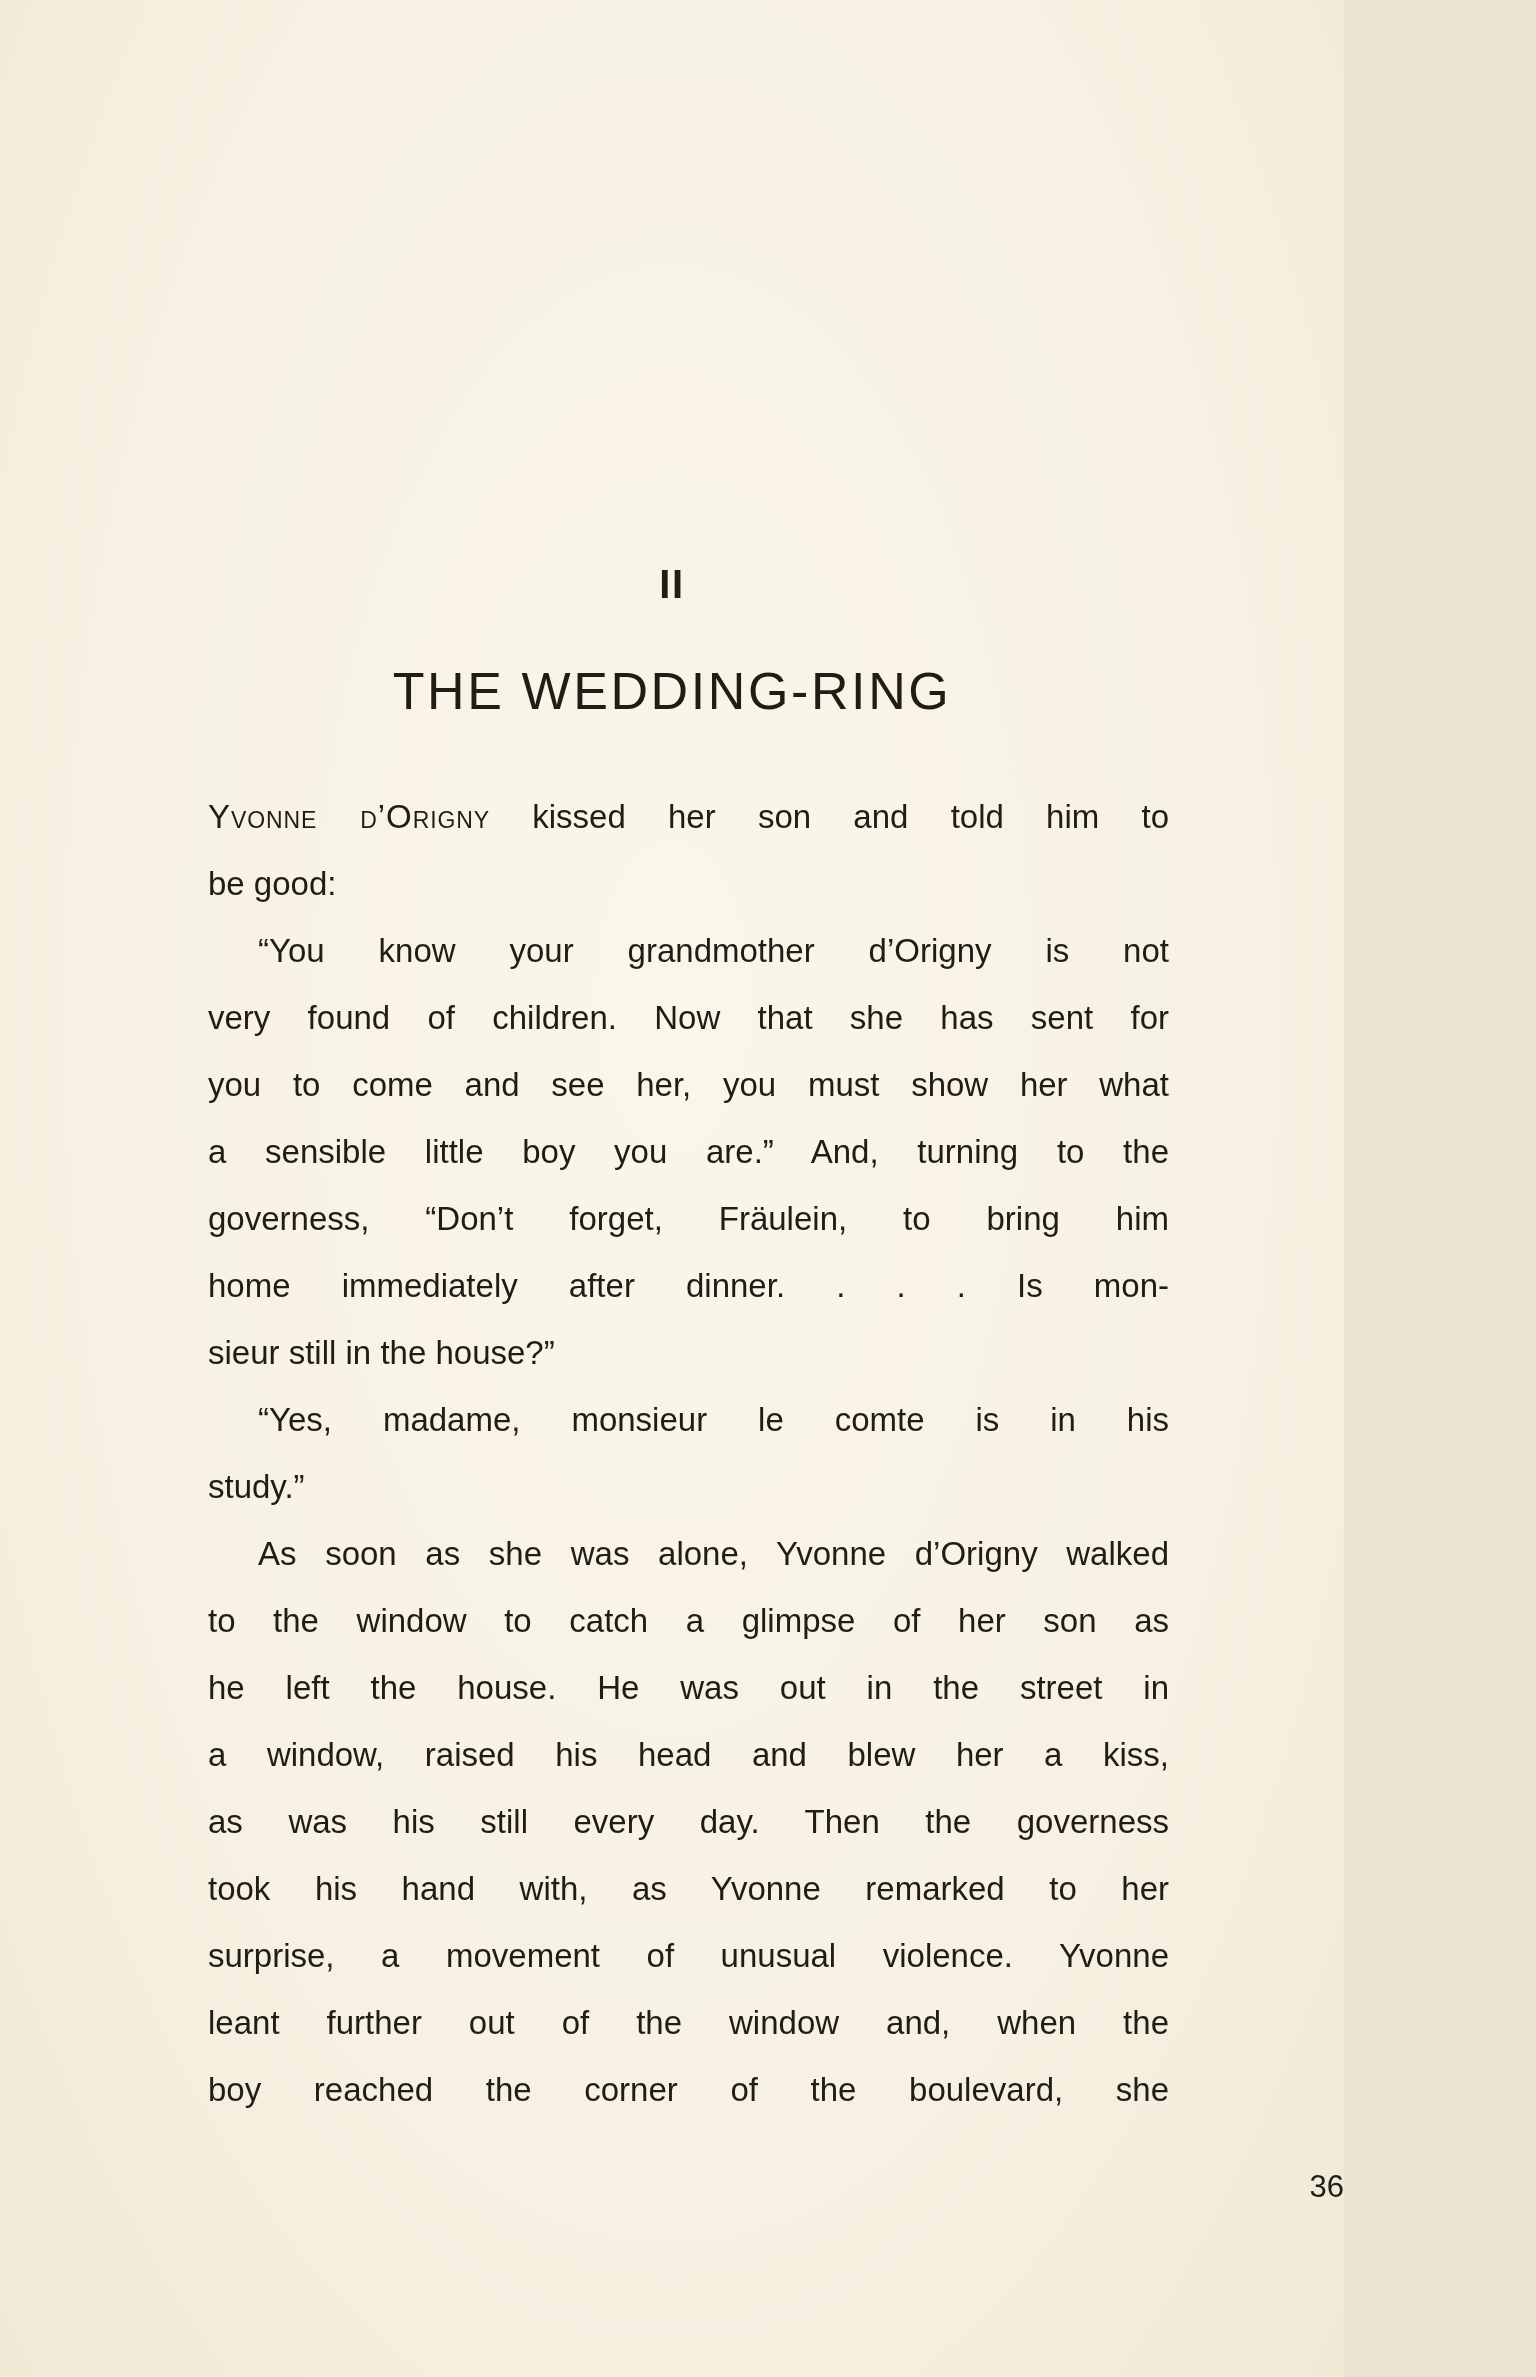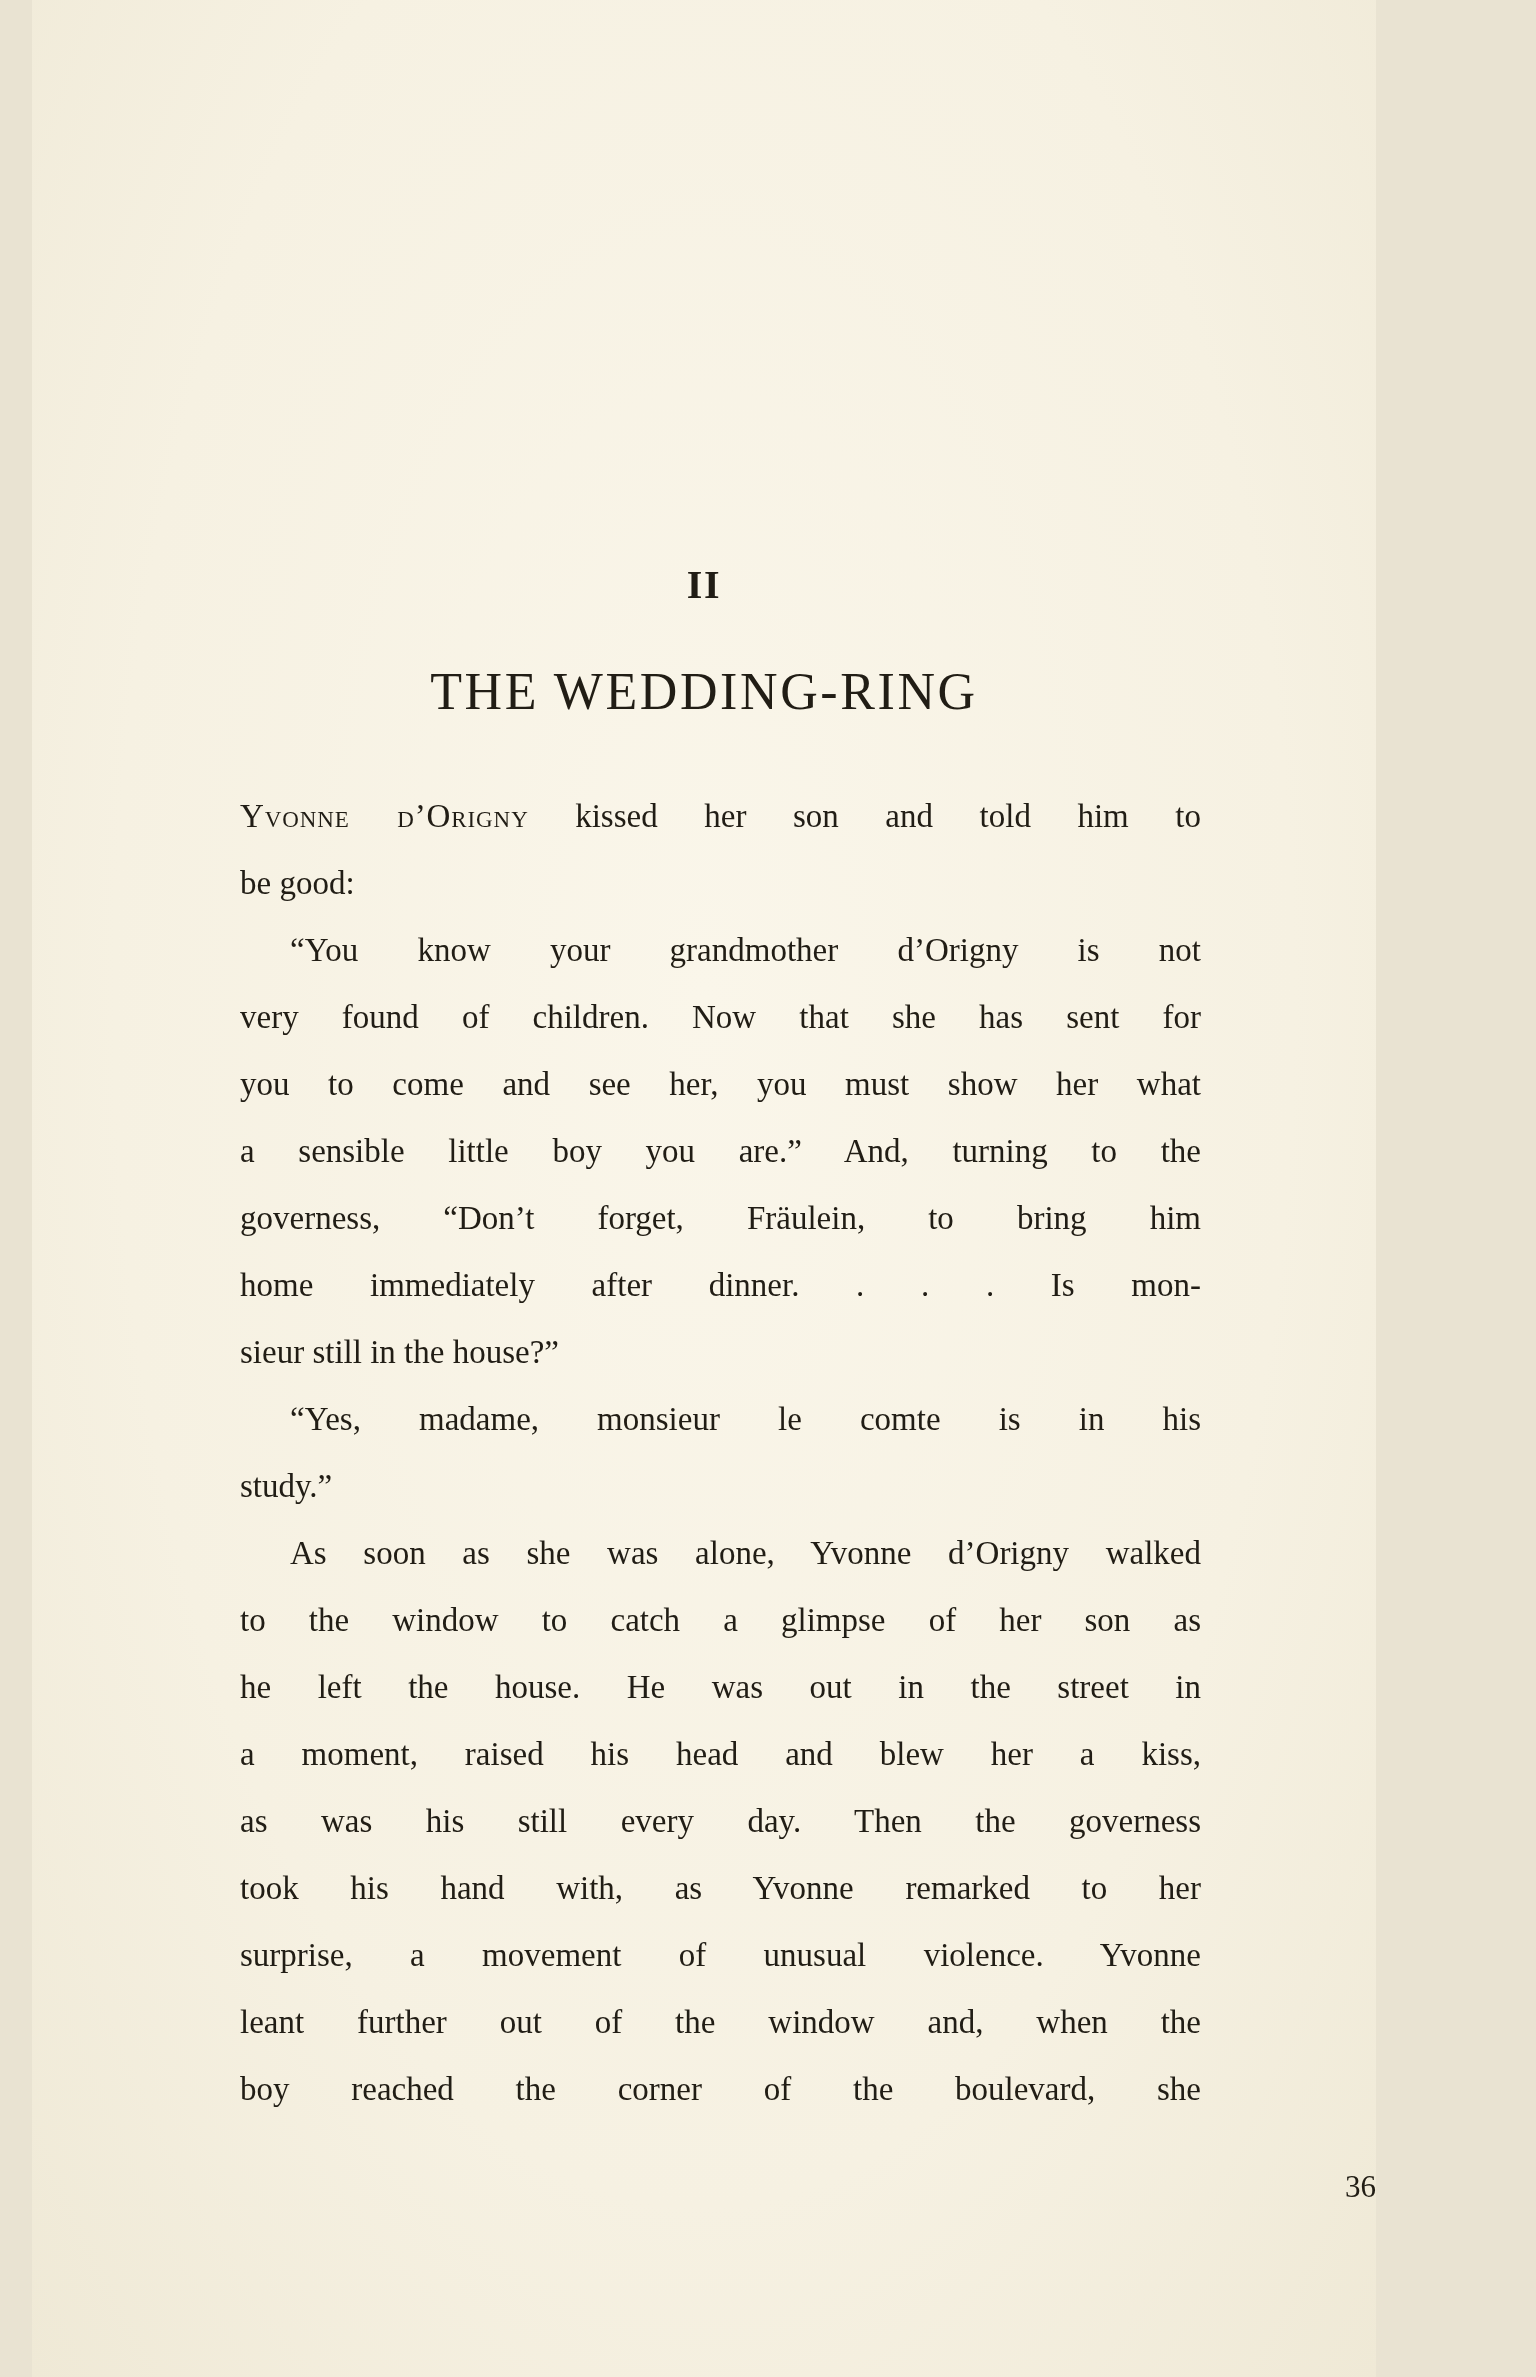--- a/index.html
+++ b/index.html
@@ -15,22 +15,21 @@
   .book-page {
     position: relative;
     width: 1344px;
     height: 2377px;
     box-sizing: border-box;
     background: radial-gradient(ellipse at 50% 42%,
                 var(--paper-light, #faf6ea) 0%,
                 var(--paper, #f6f1e2) 62%,
                 var(--paper-dark, #efe9d6) 100%);
     color: var(--ink, #211d15);
-    font-family: Liberation Serif, serif;
-    margin-left: 32px;
+    font-family: Liberation Sans, sans-serif;
   }
   .chapter-number {
     padding-top: 562px;
     text-align: center;
     font-size: 40px;
     line-height: 45px;
     font-weight: 700;
     letter-spacing: 1.7px;
   }
   .chapter-title {
@@ -89,21 +88,21 @@
         <div class="line">sieur still in the house?”</div>
       </div>
       <div class="paragraph indent">
         <div class="line just first">“Yes, madame, monsieur le comte is in his</div>
         <div class="line">study.”</div>
       </div>
       <div class="paragraph indent">
         <div class="line just first">As soon as she was alone, Yvonne d’Origny walked</div>
         <div class="line just">to the window to catch a glimpse of her son as</div>
         <div class="line just">he left the house. He was out in the street in</div>
-        <div class="line just">a moment, raised his head and blew her a kiss,</div>
+        <div class="line just">a window, raised his head and blew her a kiss,</div>
         <div class="line just">as was his still every day. Then the governess</div>
         <div class="line just">took his hand with, as Yvonne remarked to her</div>
         <div class="line just">surprise, a movement of unusual violence. Yvonne</div>
         <div class="line just">leant further out of the window and, when the</div>
         <div class="line just">boy reached the corner of the boulevard, she</div>
       </div>
     </div>
   <div class="page-number">36</div>
 </div>
 

